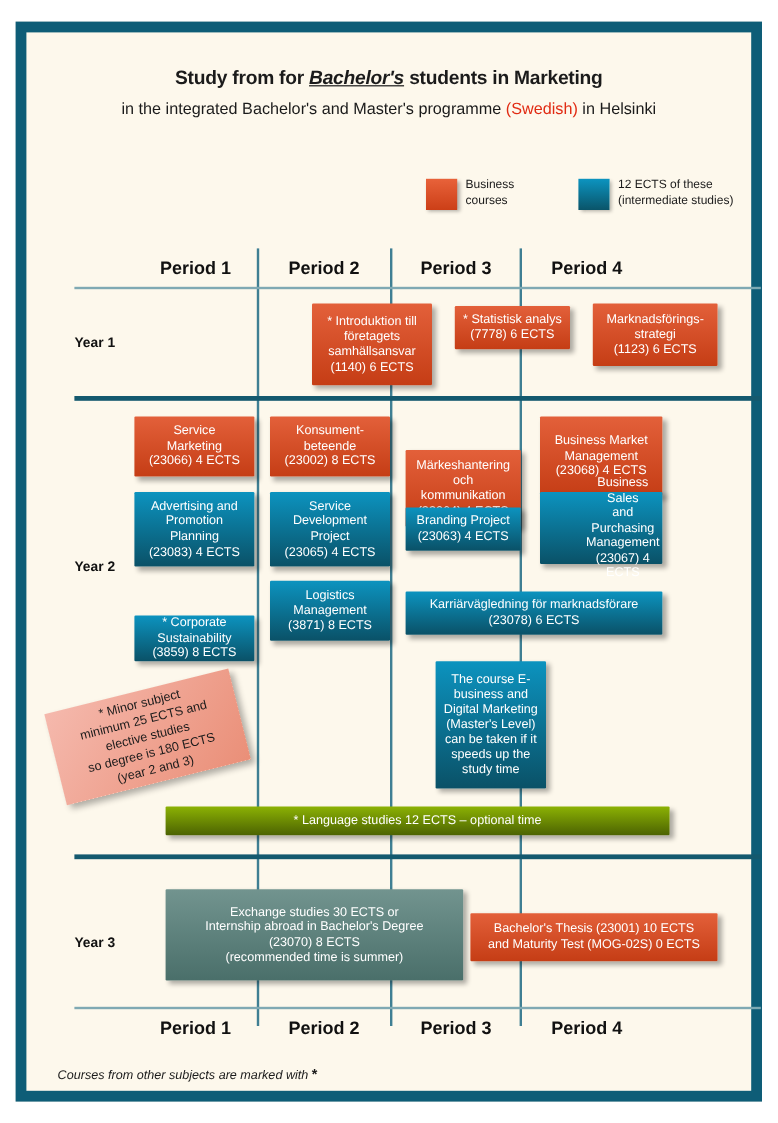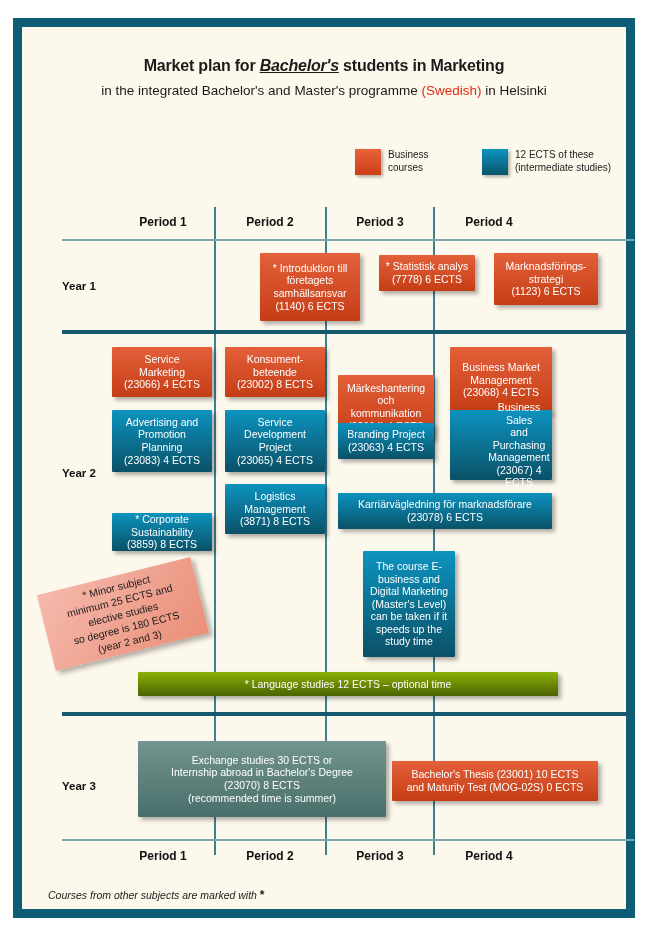--- a/index.html
+++ b/index.html
@@ -42,21 +42,21 @@
   .legend .lbl{font-size:10px;line-height:12.5px;color:#1b1b1b;white-space:pre-line;}
 
   
   .vline{position:absolute;width:1.5px;background:#3f7f93;}
   .hline-thin{position:absolute;height:1.5px;background:#7fa9b3;}
   .hline-thick{position:absolute;height:4px;background:#14596e;}
 
   
   .period{
     position:absolute;text-align:center;
-    font-size:12px;font-weight:bold;color:#111;
+    font-size:15px;font-weight:bold;color:#111;
   }
   .yearlbl{
     position:absolute;font-size:11.5px;font-weight:bold;color:#111;
   }
 
   
   .box{
     position:absolute;box-sizing:border-box;
     display:flex;align-items:center;justify-content:center;
     text-align:center;color:#ffffff;
@@ -92,21 +92,21 @@
   }
   .footnote b{font-style:normal;font-size:12px;}
 </style>
 </head>
 <body>
 
 <div class="frame">
   <div class="canvas">
 
     <div class="title" style="top:30px;">
-      <span>Market plan for </span><u>Bachelor's</u><span> students in Marketing</span>
+      <span>Study from for </span><u>Bachelor's</u><span> students in Marketing</span>
     </div>
     <div class="sub" style="top:56px;">
       <span>in the integrated Bachelor's and Master's programme </span><span class="red">(Swedish)</span><span> in Helsinki</span>
     </div>
 
     <div class="legend" style="left:333px;top:122px;">
       <span class="sw sw-orange"></span>
       <span class="lbl">Business
 courses</span>
     </div>
@@ -160,21 +160,21 @@
     <div class="box teal" style="left:90px;top:383px;width:100px;height:62px;">Advertising and
 Promotion
 Planning
 (23083) 4 ECTS</div>
     <div class="box teal" style="left:203px;top:383px;width:100px;height:62px;">Service
 Development
 Project
 (23065) 4 ECTS</div>
     <div class="box teal" style="left:316px;top:396px;width:96px;height:36px;">Branding Project
 (23063) 4 ECTS</div>
-    <div class="box teal" style="left:428px;top:383px;width:102px;height:70px;padding-left:39px;">Business Sales
+    <div class="box teal" style="left:428px;top:383px;width:102px;height:60px;padding-left:39px;">Business Sales
 and Purchasing
 Management
 (23067) 4 ECTS</div>
 
     <div class="box teal" style="left:90px;top:457px;width:100px;height:38px;margin-top:29px;">* Corporate
 Sustainability
 (3859) 8 ECTS</div>
     <div class="box teal" style="left:203px;top:457px;width:100px;height:50px;">Logistics
 Management
 (3871) 8 ECTS</div>

